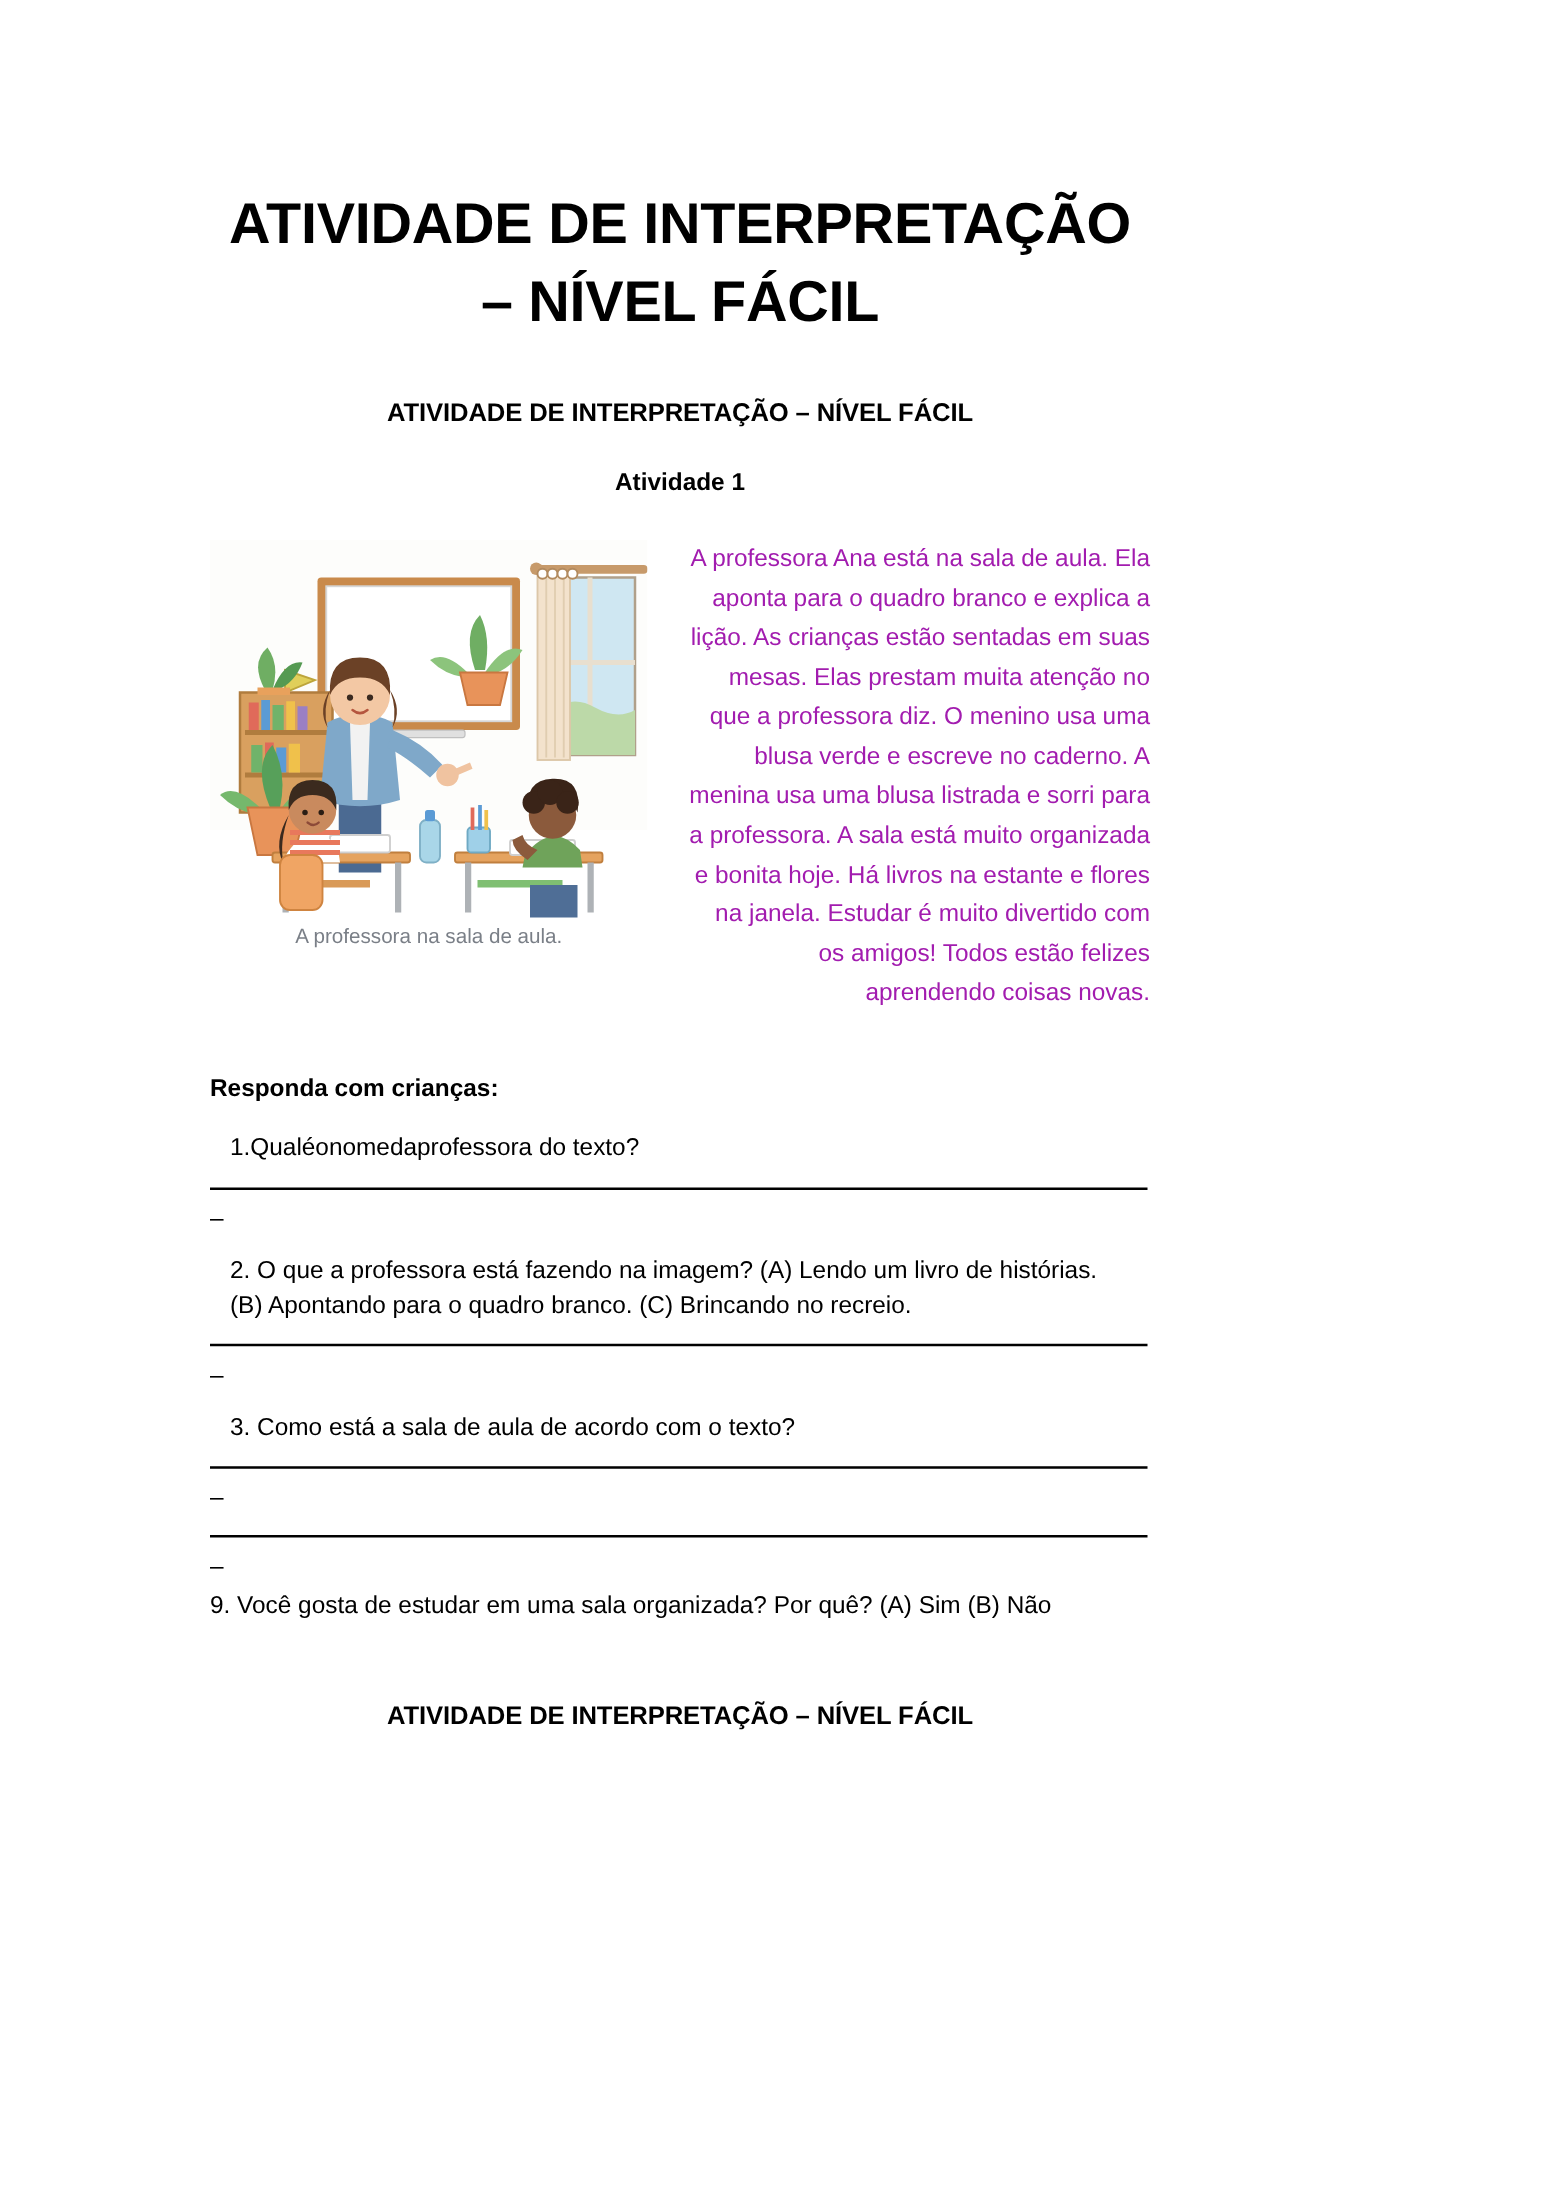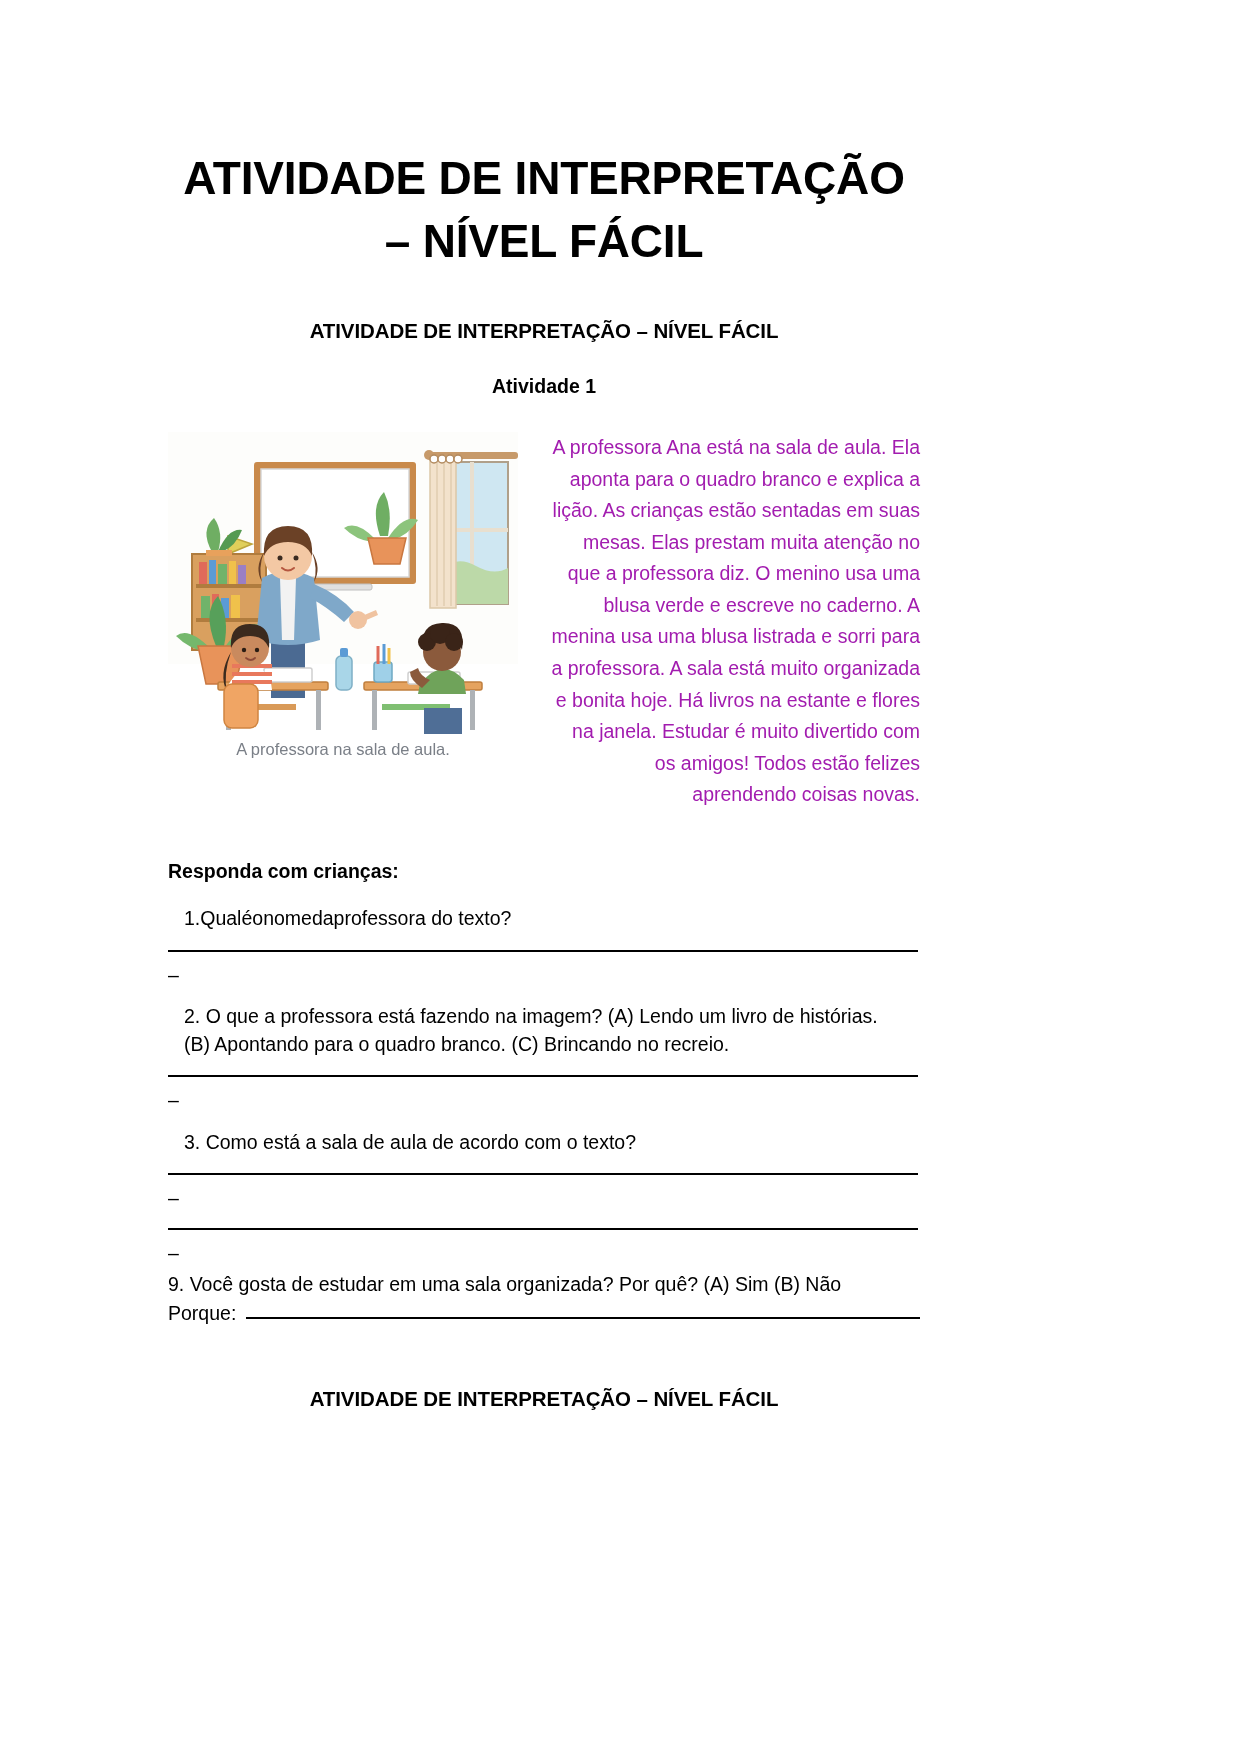--- a/index.html
+++ b/index.html
@@ -316,23 +316,19 @@
       <p class="dash">–</p>
 
       <p class="question">3. Como está a sala de aula de acordo com o texto?</p>
       <hr class="answer-rule">
       <p class="dash">–</p>
 
       <hr class="answer-rule">
       <p class="dash">–</p>
 
       <p class="q5-line">9. Você gosta de estudar em uma sala organizada? Por quê? (A) Sim (B) Não</p>
-      <div class="porque-row">
-        <span class="porque-label">Porque:</span>
-        <span class="porque-rule"></span>
-      </div>
 
     </div>
 
     <p class="doc-footer">ATIVIDADE DE INTERPRETAÇÃO – NÍVEL FÁCIL</p>
 
   </div>
 </div>
 
 </body></html>

